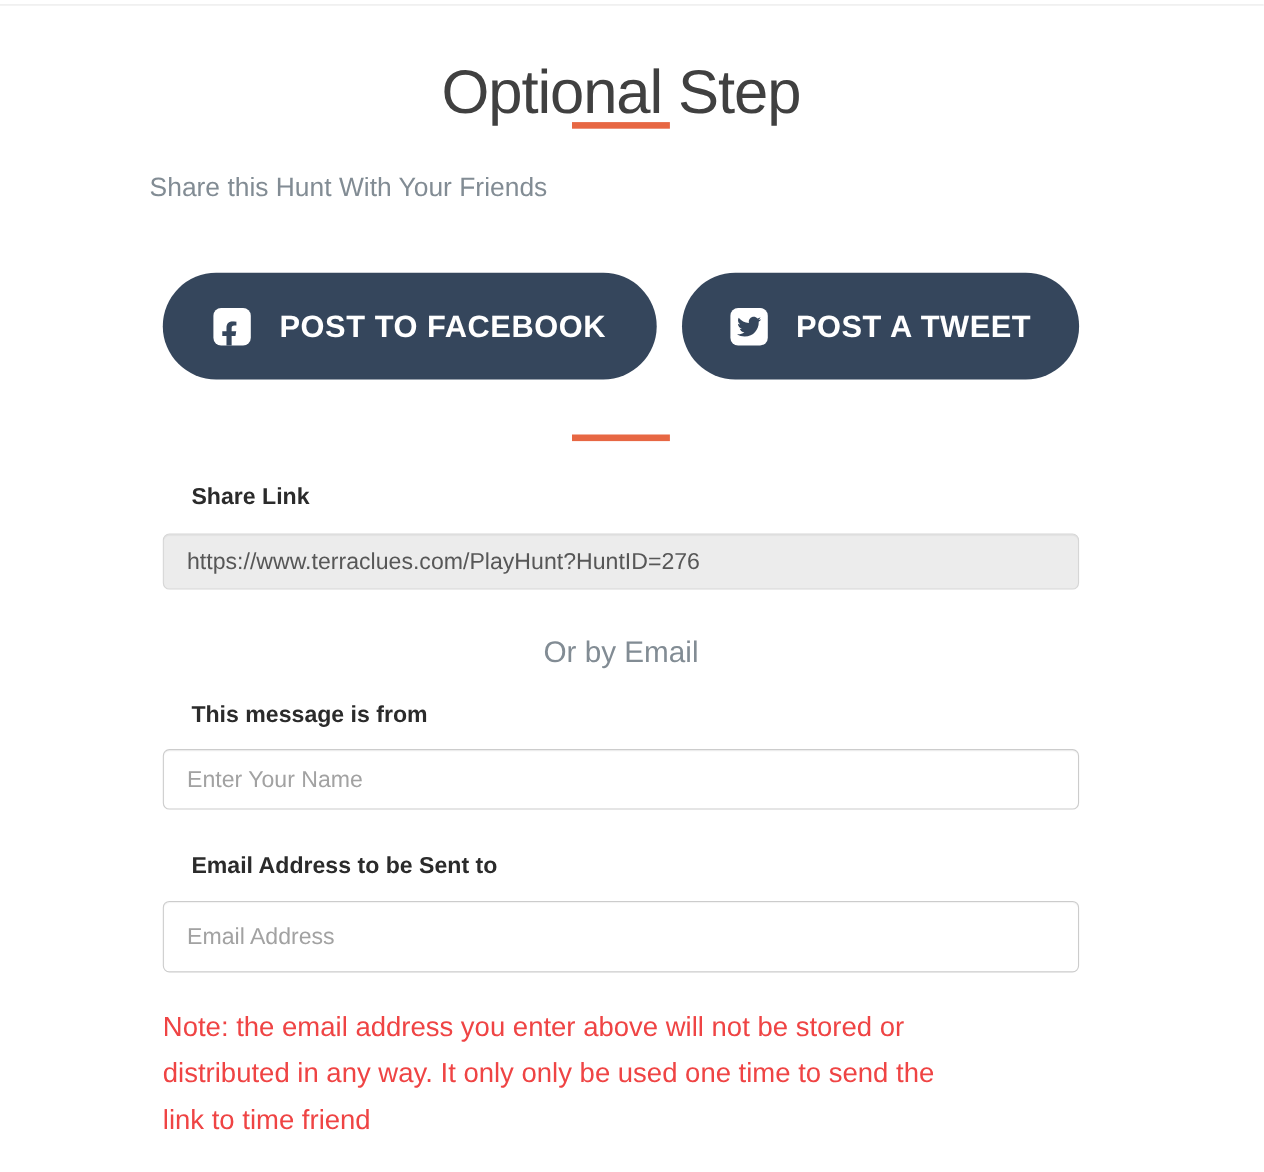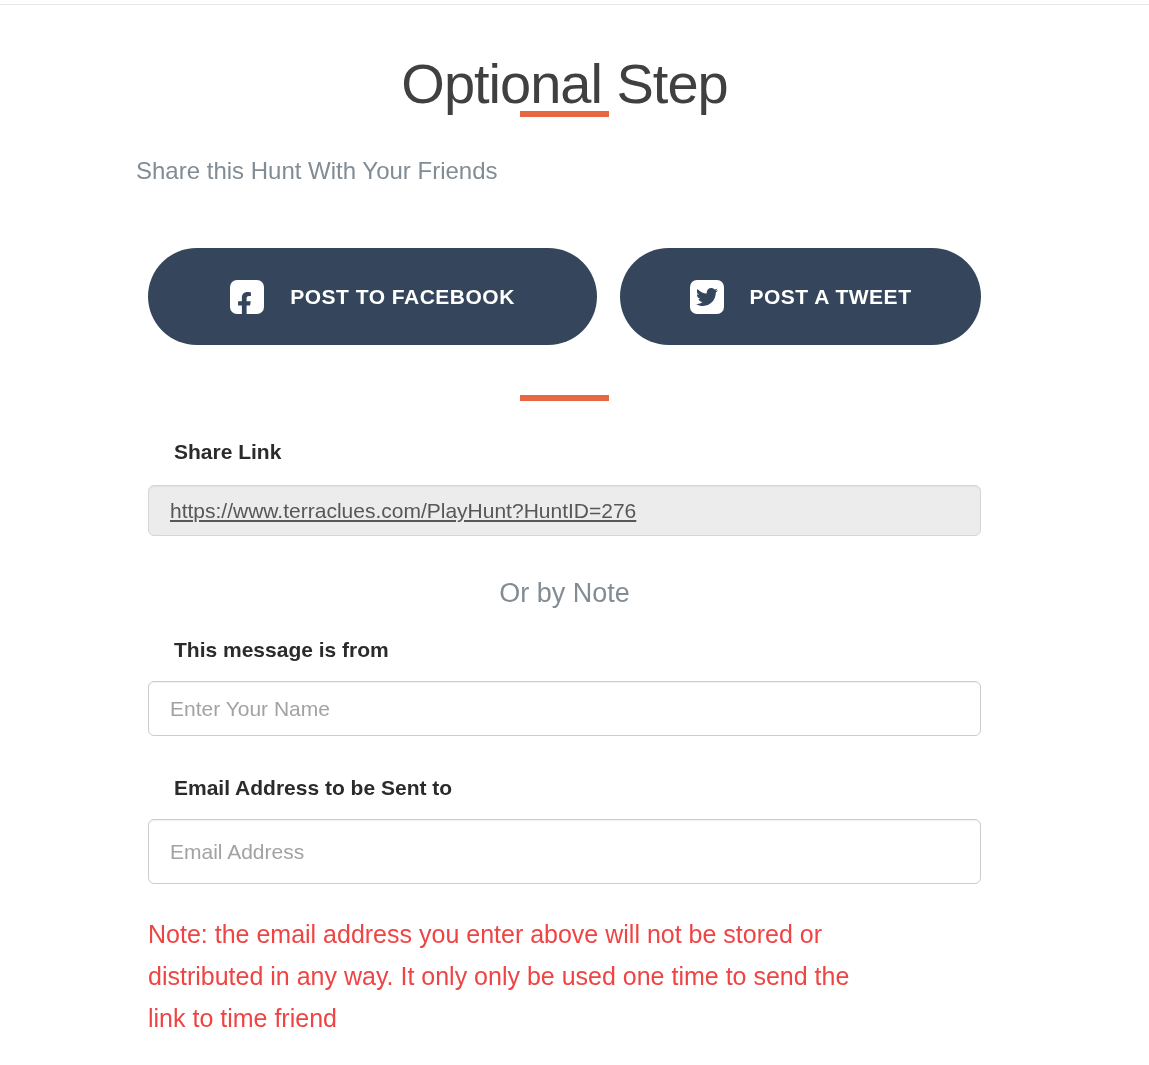--- a/index.html
+++ b/index.html
@@ -35,21 +35,21 @@
   }
   .social-btn{
     position:absolute;top:248px;height:97px;
     background:var(--btn);border:none;border-radius:49px;
     display:flex;align-items:center;justify-content:center;gap:14px;
     color:#fff;cursor:pointer;
   }
   .btn-facebook{left:148px;width:449px;}
   .btn-tweet{left:620px;width:361px;}
   .social-btn .label{
-    font-weight:bold;font-size:21px;letter-spacing:0.5px;
+    font-weight:bold;font-size:28px;letter-spacing:0.5px;
     font-family:"Liberation Sans", sans-serif;color:#fff;margin-left:12px;
   }
   .icon-tile{
     width:34px;height:34px;background:#fff;border-radius:7px;
     display:flex;align-items:flex-end;justify-content:center;
     overflow:hidden;flex:0 0 auto;
   }
   .icon-tile.centered{align-items:center;}
   .field-label{
     position:absolute;left:174px;
@@ -62,21 +62,21 @@
     position:absolute;left:148px;width:833px;
     box-sizing:border-box;
     border:1px solid #cccccc;border-radius:6px;
     padding:0 21px;font-size:21px;color:#575757;
     font-family:"Liberation Sans", sans-serif;
     background:#fff;outline:none;
     box-shadow:inset 0 1px 1px rgba(0,0,0,0.05);
   }
   .text-input::placeholder{color:#a2a2a2;opacity:1;}
   .share-input{
-    top:485px;height:51px;background:#ececec;border-color:#d6d6d6;text-decoration:underline;
+    top:485px;height:51px;background:#ececec;border-color:#d6d6d6;
   }
   .name-input{top:681px;height:55px;}
   .email-input{top:819px;height:65px;}
   .or-email-heading{
     position:absolute;left:148px;top:578px;width:833px;
     text-align:center;font-size:27px;color:#828c94;
   }
   .note{
     position:absolute;left:148px;top:913px;width:830px;
     font-size:25px;line-height:42px;color:#ef4444;
@@ -113,21 +113,21 @@
     </span>
     <span class="label">POST A TWEET</span>
   </button>
 
   <div class="accent-divider divider-2"></div>
 
   <label class="field-label share-label">Share Link</label>
 
   <input class="text-input share-input" type="text" readonly="" value="https://www.terraclues.com/PlayHunt?HuntID=276" style="">
 
-  <div class="or-email-heading">Or by Note</div>
+  <div class="or-email-heading">Or by Email</div>
 
   <label class="field-label from-label">This message is from</label>
 
   <input class="text-input name-input" type="text" placeholder="Enter Your Name" style="">
 
   <label class="field-label to-label">Email Address to be Sent to</label>
 
   <input class="text-input email-input" type="text" placeholder="Email Address" style="">
 
   <div class="note">

